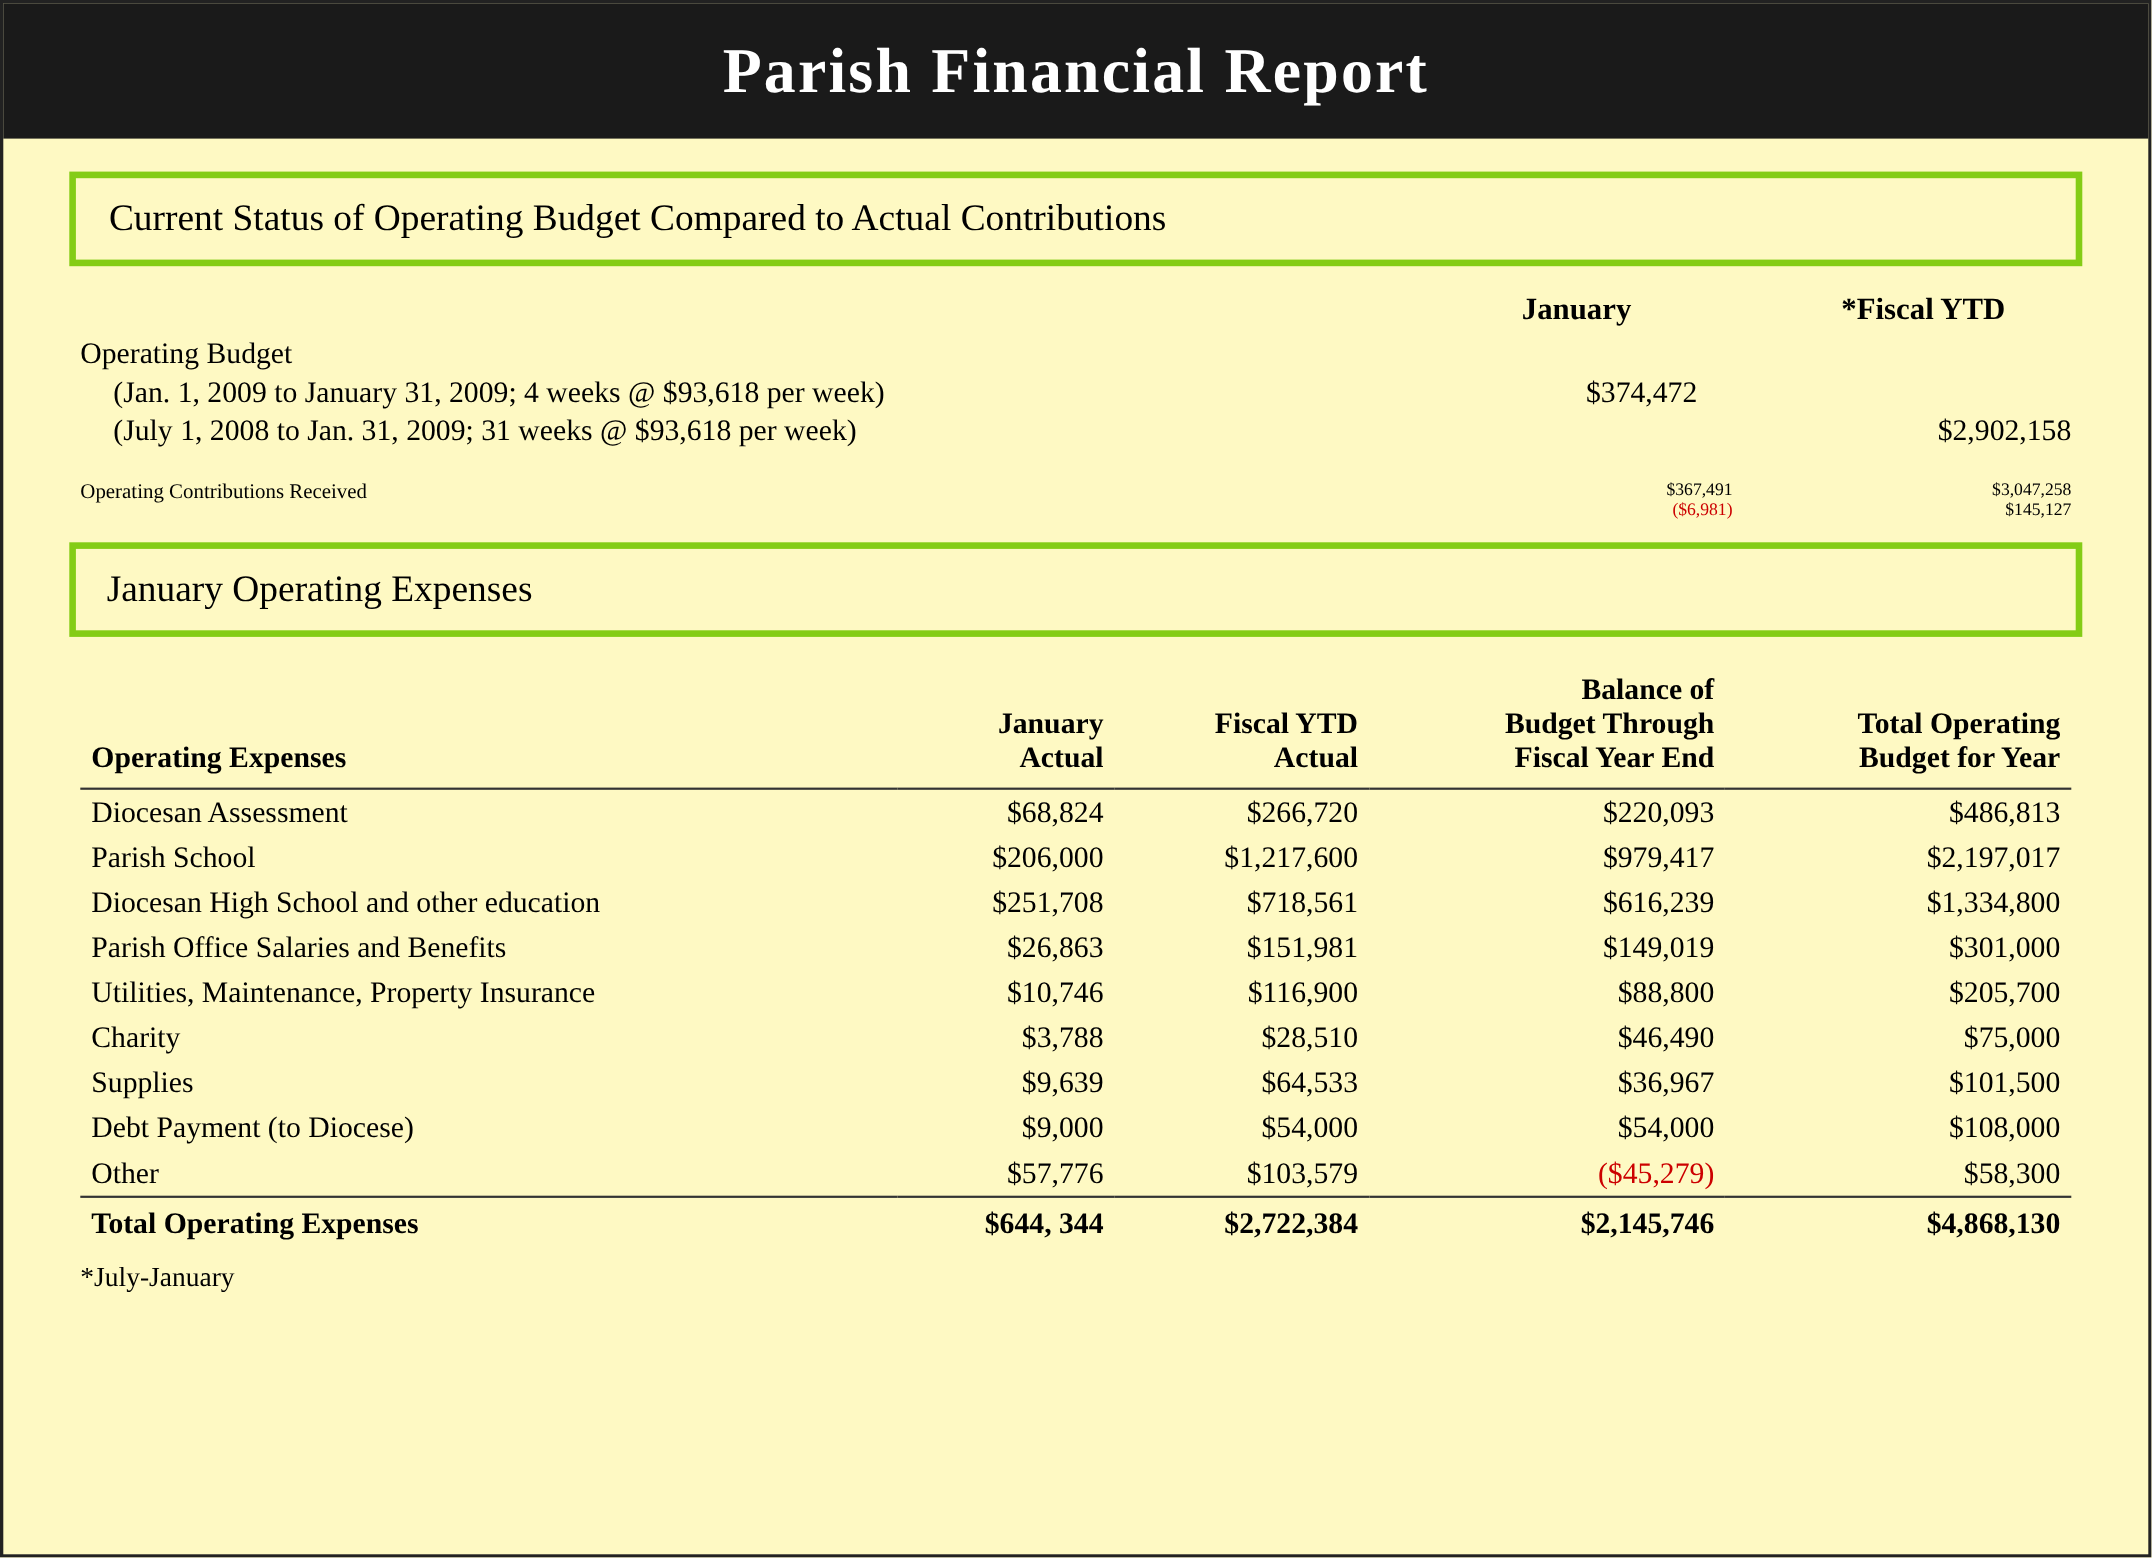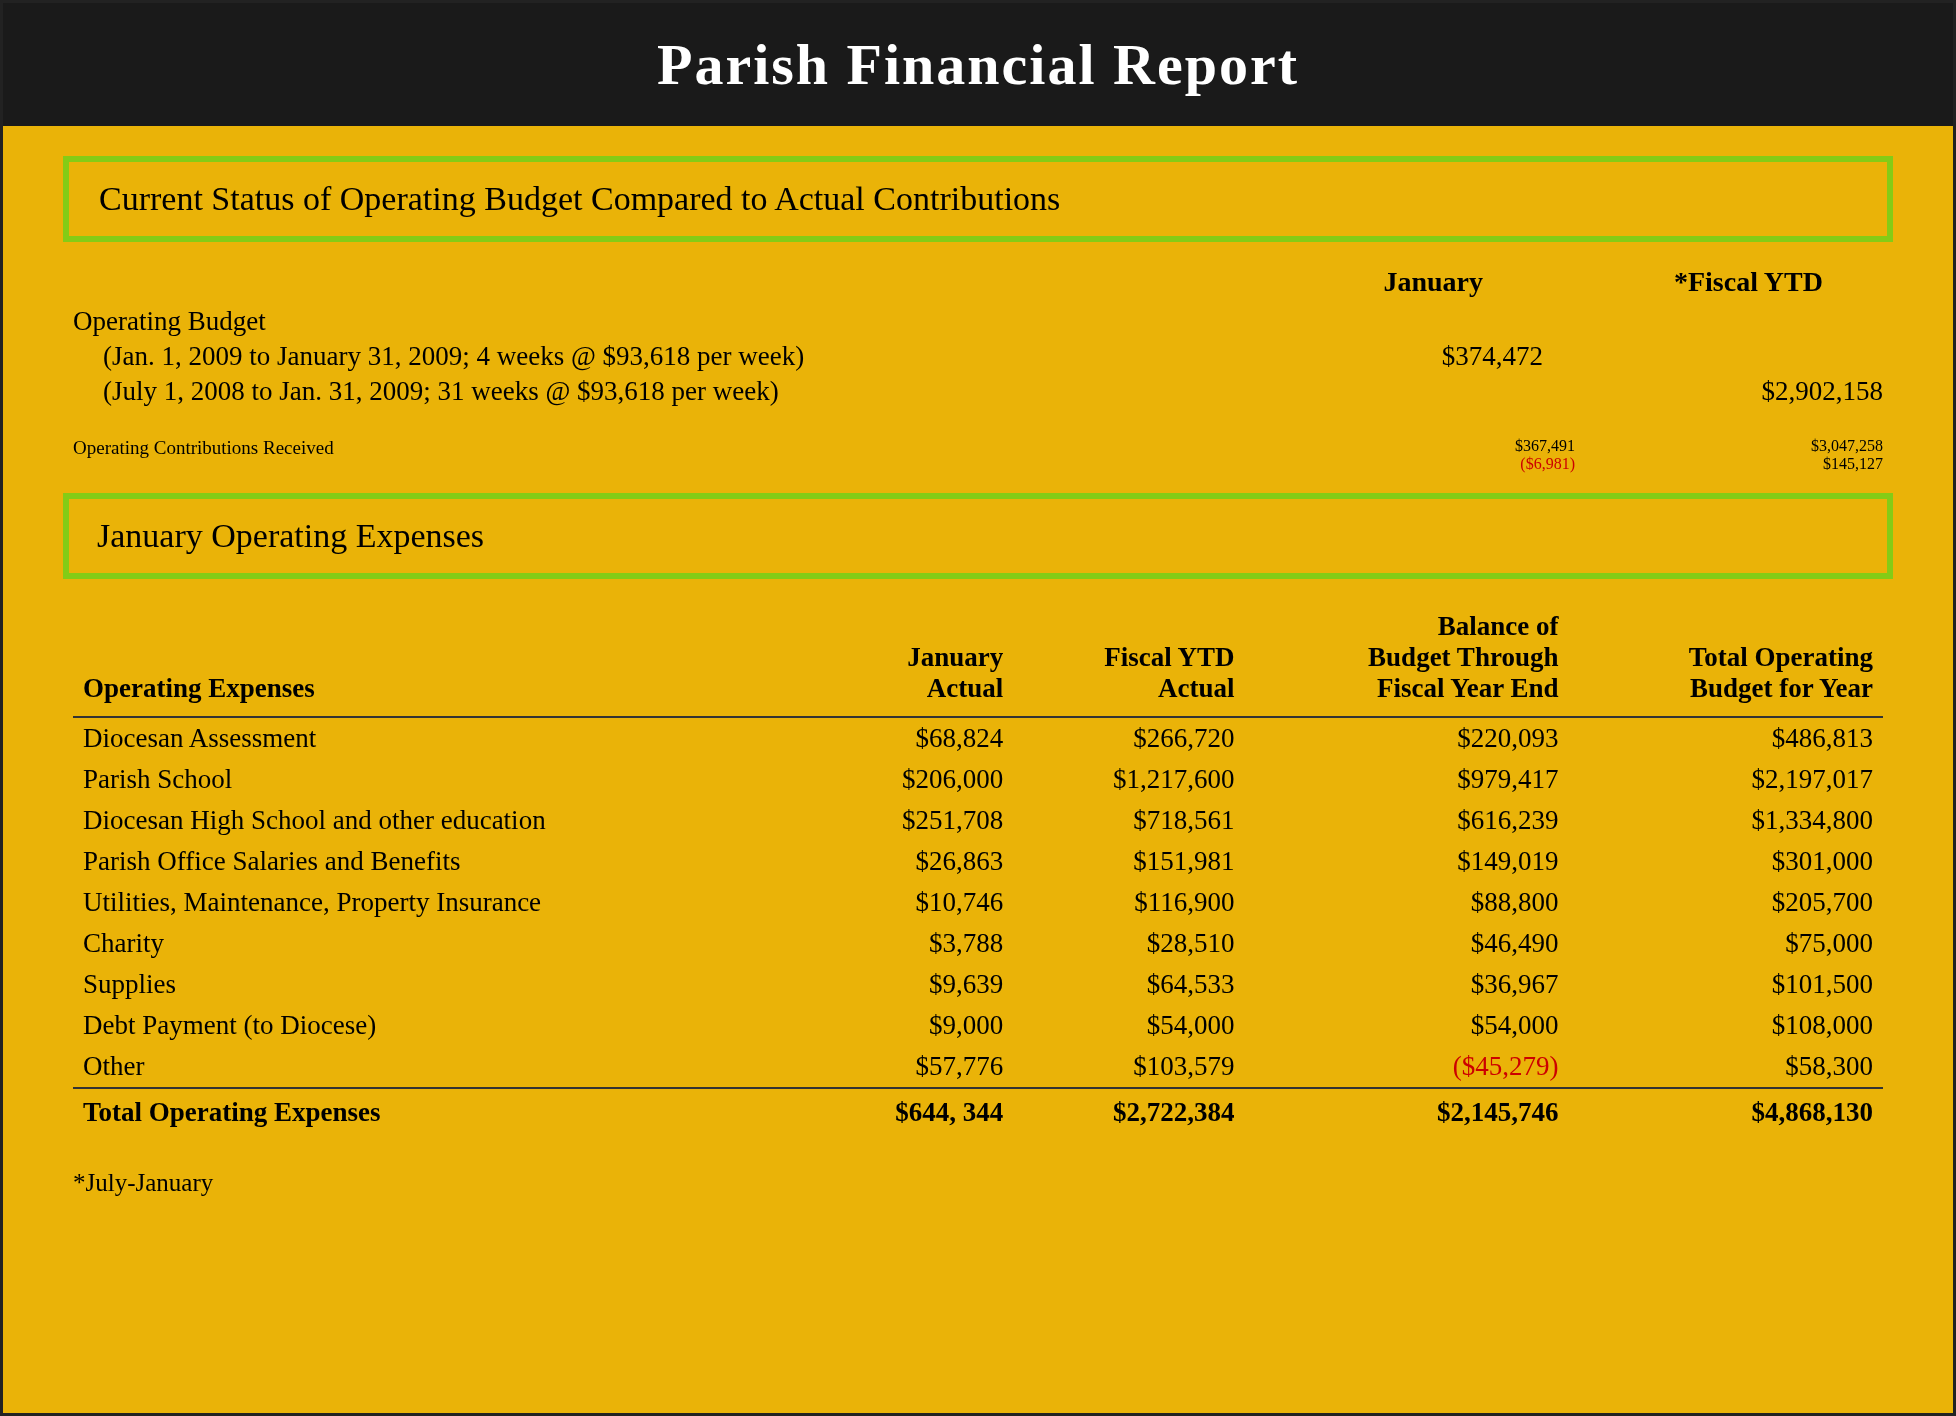--- a/index.html
+++ b/index.html
@@ -6,21 +6,21 @@
     body {
       background: #fff;
       font-family: 'Times New Roman', Times, serif;
       width: 1956px;
       min-height: 1416px;
     }
     .page-wrapper {
       width: 1956px;
       min-height: 1416px;
       border: 3px solid #222;
-      background: #eab308;
+      background: #fef9c3;
     }
     .header {
       background: #1a1a1a;
       padding: 28px 40px;
       text-align: center;
     }
     .header-title {
       color: #fff;
       font-size: 58px;
       font-weight: bold;
@@ -149,21 +149,21 @@
     .expenses-table tr.total-row td {
       font-weight: bold;
       border-top: 2px solid #333;
       padding-top: 8px;
     }
     .expenses-table thead tr {
       border-bottom: 2px solid #333;
     }
     .footnote {
       font-size: 25px;
-      margin-top: 36px;
+      margin-top: 15px;
       padding: 0 10px;
     }
     .th-inner {
       display: flex;
       flex-direction: column;
       align-items: flex-end;
     }
     .th-inner span {
       display: block;
     }

